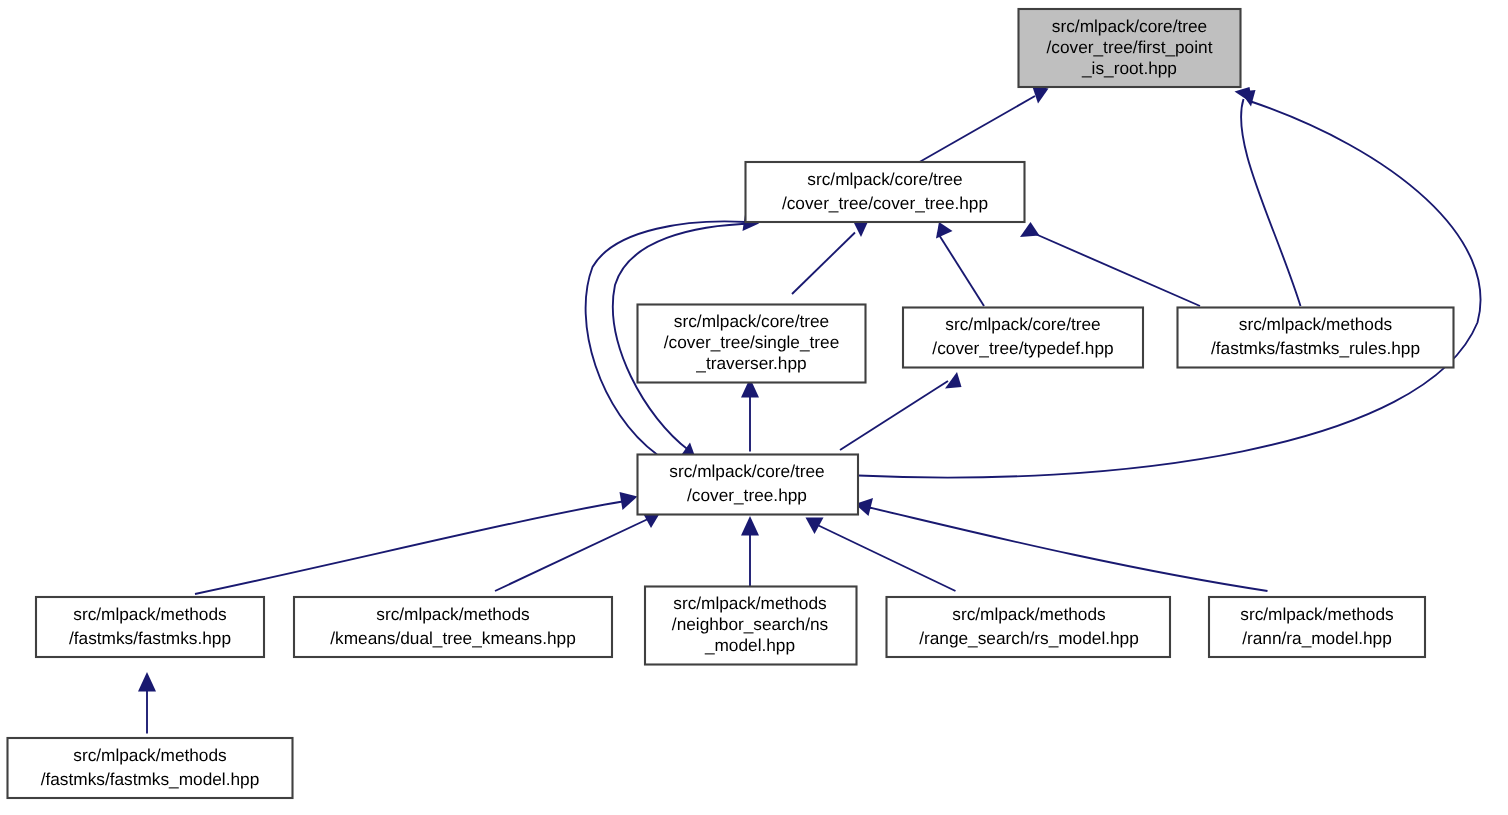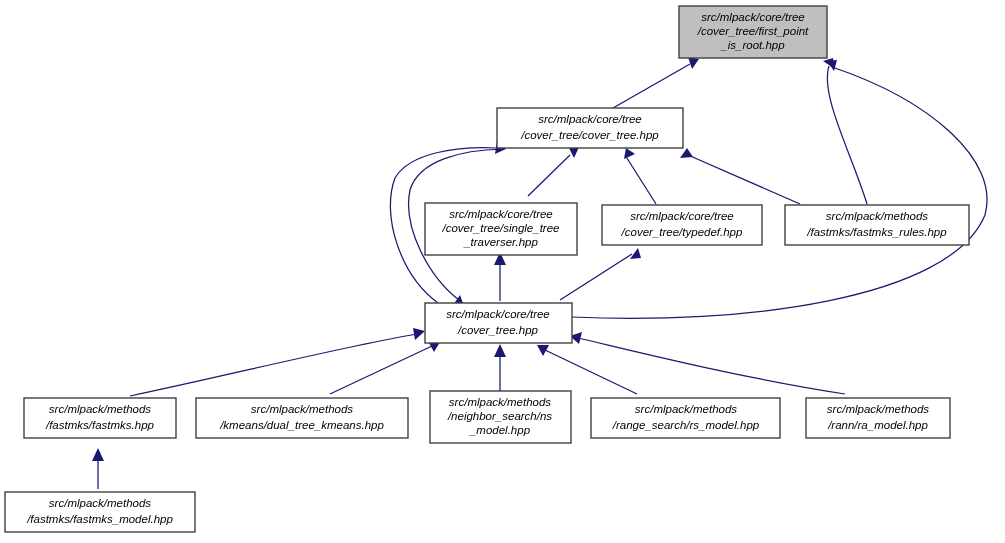--- a/index.html
+++ b/index.html
@@ -7,21 +7,20 @@
     padding: 0;
     background: #ffffff;
   }
   #graph-root {
     position: relative;
     width: 1005px;
     height: 543px;
     background: #ffffff;
     overflow: hidden;
     font-family: "Liberation Sans", sans-serif;
-    font-style: italic;
   }
   svg#graph-svg {
     position: absolute;
     left: 0;
     top: 0;
     width: 1005px;
     height: 543px;
   }
   .node-box {
     fill: #ffffff;

